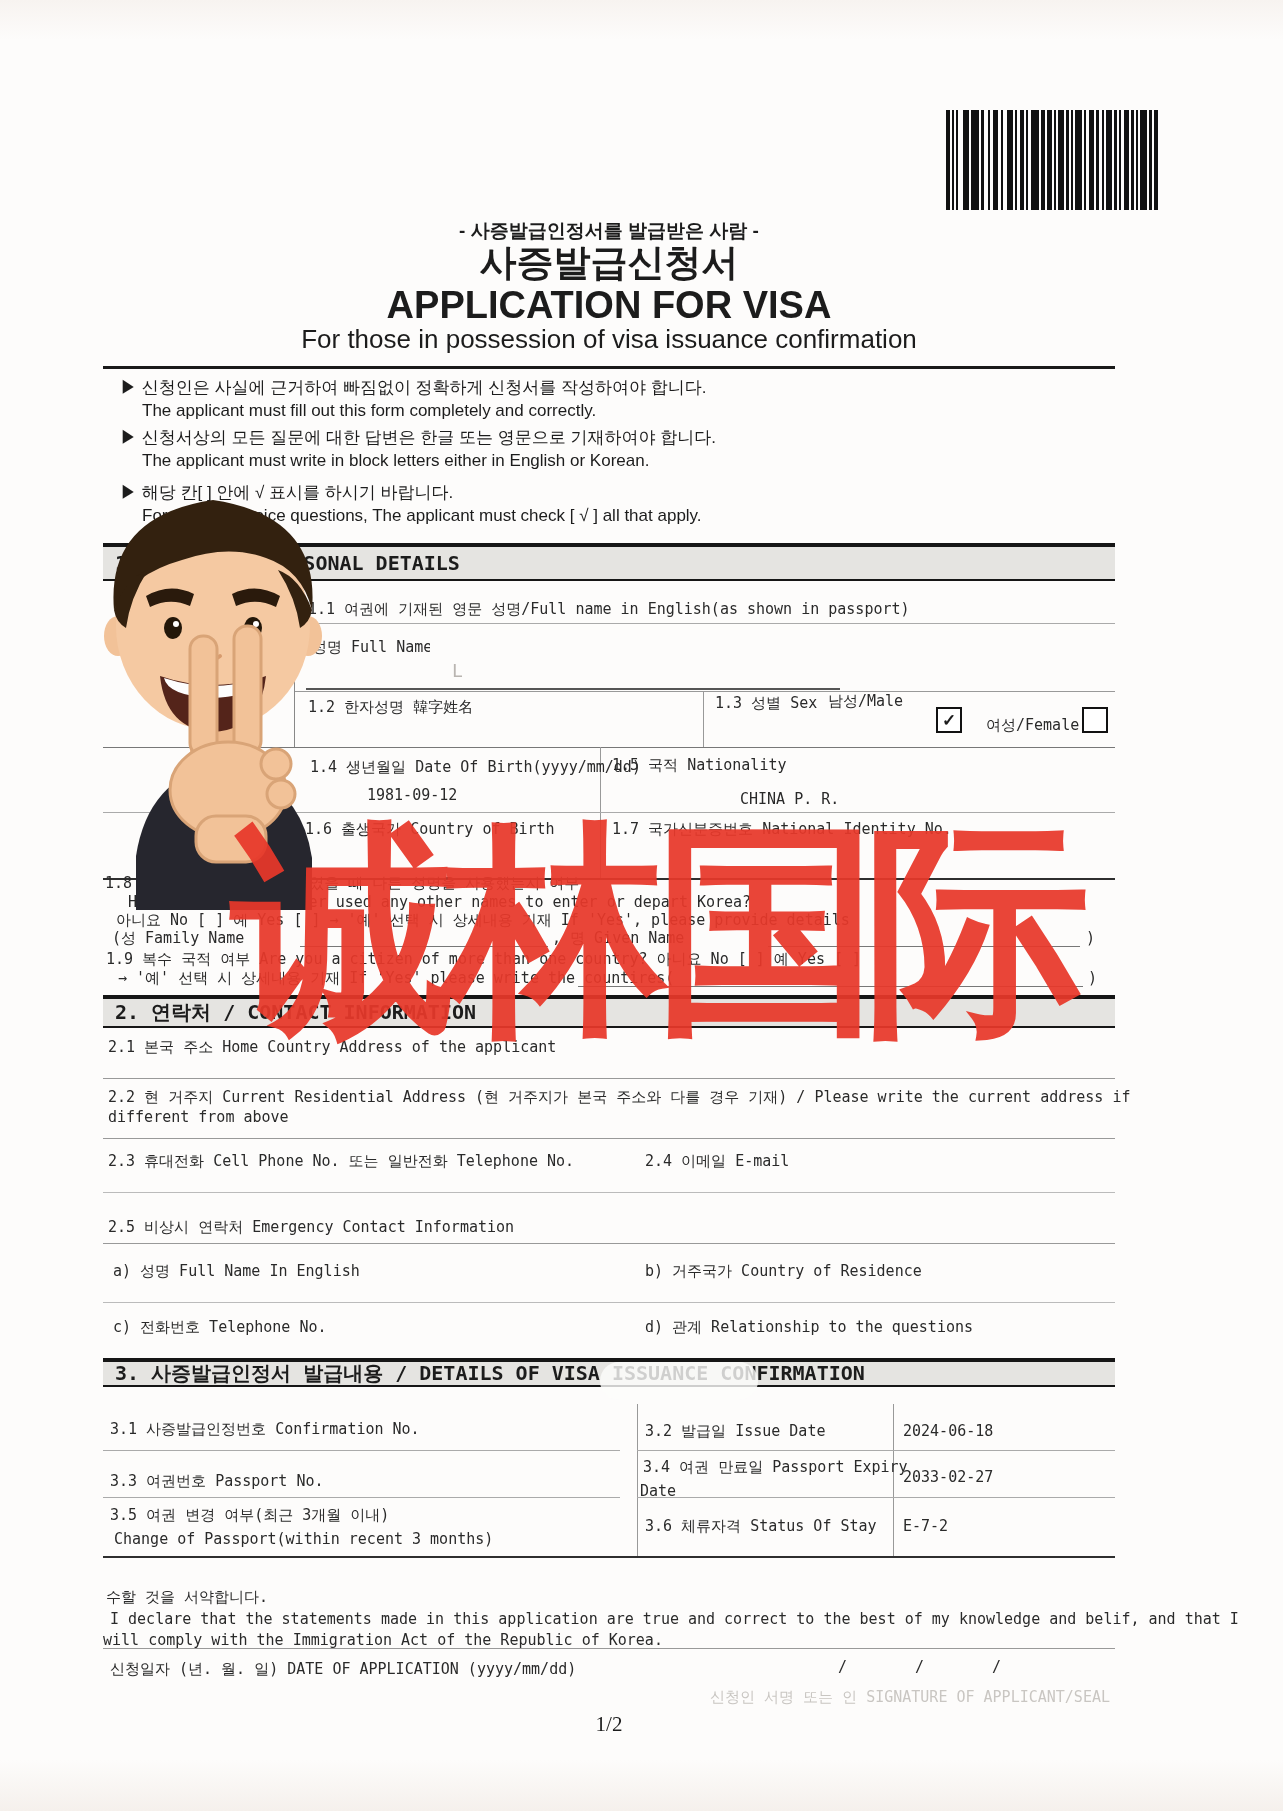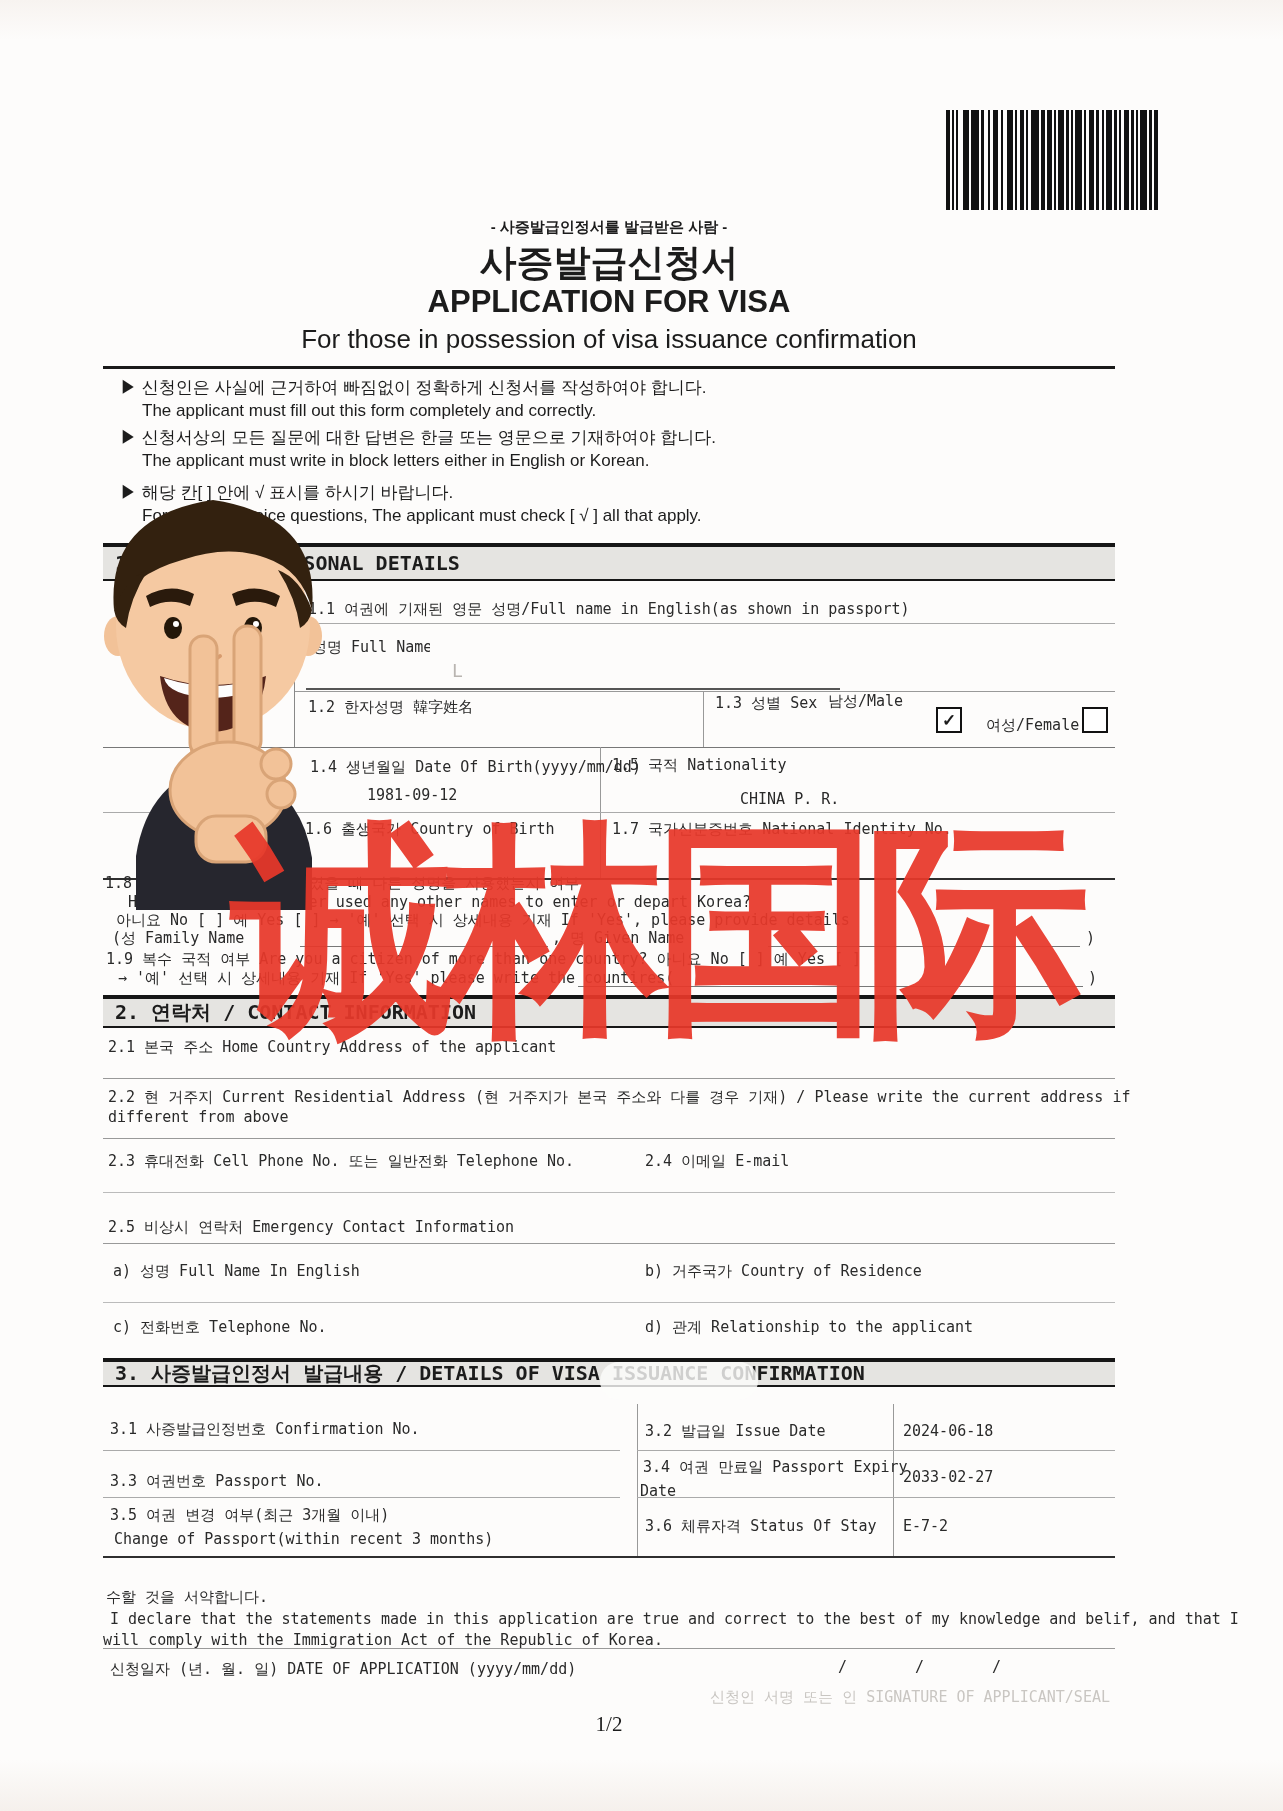--- a/index.html
+++ b/index.html
@@ -63,23 +63,23 @@
       <rect x="173" width="2" height="100"></rect>
         <rect x="178" width="5" height="100"></rect>
         <rect x="185" width="3" height="100"></rect>
       <rect x="190" width="2" height="100"></rect>
         <rect x="194" width="7" height="100"></rect>
         <rect x="203" width="3" height="100"></rect>
       <rect x="208" width="4" height="100"></rect>
     </g>
   </svg>
 
-  <div class="abs ttl" style="top:218px;font-size:15px;font-weight:bold;">- 사증발급인정서를  발급받은 사람 -</div>
+  <div class="abs ttl" style="top:218px;font-size:19px;font-weight:bold;">- 사증발급인정서를  발급받은 사람 -</div>
   <div class="abs ttl" style="top:238px;font-size:37px;font-weight:bold;">사증발급신청서</div>
-  <div class="abs ttl" style="top:284px;font-size:31px;font-weight:600;">APPLICATION FOR VISA</div>
+  <div class="abs ttl" style="top:284px;font-size:38px;font-weight:600;">APPLICATION FOR VISA</div>
   <div class="abs ttl" style="top:324px;font-size:26px;font-weight:500;">For those in possession of visa issuance confirmation</div>
   <div class="lineh" style="left:103px;top:366px;width:1012px;height:3px;background:#1a1a1a;"></div>
 
   <div class="abs instr" style="left:120px;top:376px;">▶ 신청인은 사실에 근거하여 빠짐없이 정확하게 신청서를 작성하여야 합니다.</div>
   <div class="abs instr" style="left:142px;top:401px;">The applicant must fill out this form completely and correctly.</div>
   <div class="abs instr" style="left:120px;top:426px;">▶ 신청서상의 모든 질문에 대한 답변은 한글 또는 영문으로 기재하여야 합니다.</div>
   <div class="abs instr" style="left:142px;top:451px;">The applicant must write in block letters either in English or Korean.</div>
   <div class="abs instr" style="left:120px;top:481px;">▶ 해당 칸[ ] 안에 √ 표시를 하시기 바랍니다.</div>
   <div class="abs instr" style="left:142px;top:506px;">For multiple-choice questions, The applicant must check [ √ ] all that apply.</div>
 
@@ -144,21 +144,21 @@
   <div class="lineh" style="left:103px;top:1138px;width:1012px;"></div>
   <div class="abs mono lbl" style="left:108px;top:1152px;">2.3 휴대전화 Cell Phone No. 또는 일반전화 Telephone No.</div>
   <div class="abs mono lbl" style="left:645px;top:1152px;">2.4 이메일 E-mail</div>
   <div class="lineh" style="left:103px;top:1192px;width:1012px;background:#bbb;"></div>
   <div class="abs mono lbl" style="left:108px;top:1218px;">2.5 비상시 연락처 Emergency Contact Information</div>
   <div class="lineh" style="left:103px;top:1243px;width:1012px;"></div>
   <div class="abs mono lbl" style="left:113px;top:1262px;">a) 성명 Full Name In English</div>
   <div class="abs mono lbl" style="left:645px;top:1262px;">b) 거주국가 Country of Residence</div>
   <div class="lineh" style="left:103px;top:1302px;width:1012px;background:#bbb;"></div>
   <div class="abs mono lbl" style="left:113px;top:1318px;">c) 전화번호 Telephone No.</div>
-  <div class="abs mono lbl" style="left:645px;top:1318px;">d) 관계 Relationship to the applicant</div>
+  <div class="abs mono lbl" style="left:645px;top:1318px;">d) 관계 Relationship to the questions</div>
 
   <div class="secbar" style="top:1358px;height:29px;">
     <span class="t">3. 사증발급인정서 발급내용 / DETAILS OF VISA ISSUANCE CONFIRMATION</span>
   </div>
   <div class="redact" style="left:600px;top:1362px;width:158px;height:38px;border-radius:20px;opacity:.8;"></div>
 
   <div class="linev" style="left:637px;top:1404px;height:152px;"></div>
   <div class="linev" style="left:893px;top:1404px;height:152px;"></div>
 
   <div class="abs mono lbl" style="left:110px;top:1420px;">3.1 사증발급인정번호 Confirmation No.</div>

